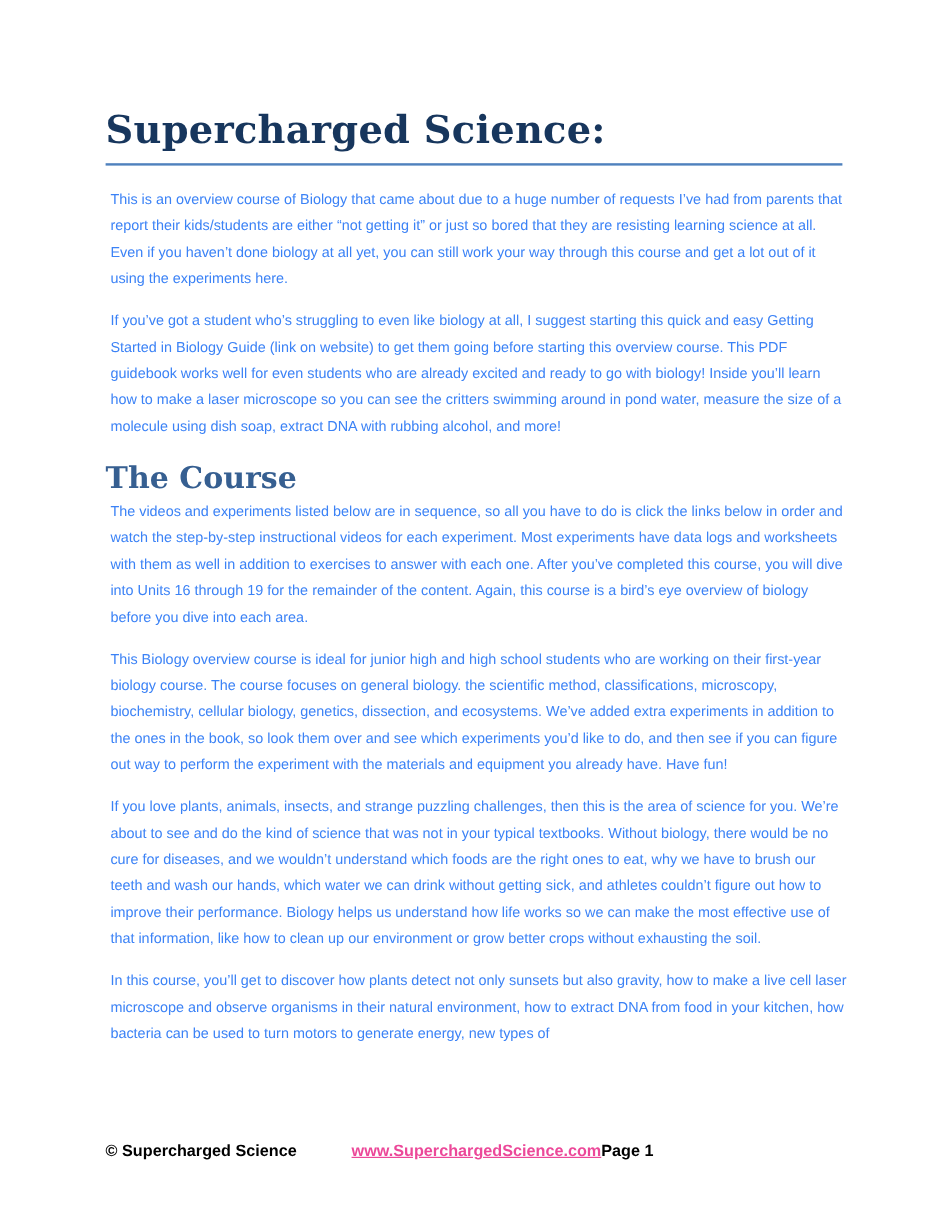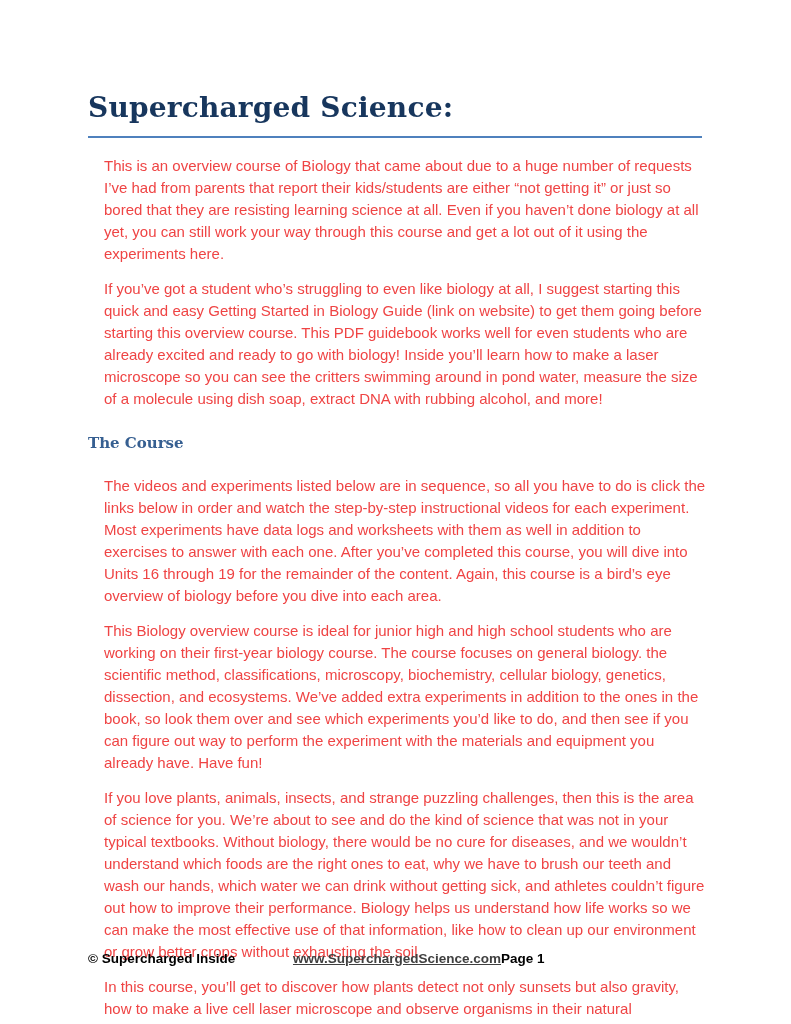--- a/index.html
+++ b/index.html
@@ -15,62 +15,62 @@
   .content {
     position: absolute;
     left: 88px;
     top: 86px;
     width: 618px;
   }
   .doc-title {
     margin: 0;
     font-family: "DejaVu Serif", serif;
     font-weight: 600;
-    font-size: 28px;
+    font-size: 32px;
     line-height: 44px;
     color: #17365D;
     letter-spacing: 0.2px;
   }
   .t-line { display: block; }
   .title-rule {
     border-bottom: 2px solid #4F81BD;
     margin: 6px 0 17px 0;
     width: 614px;
   }
   .body-p {
-    margin: 0 0 13px 16px;
-    font-size: 15px;
+    margin: 0 0 13px 4px;
+    font-size: 12px;
     line-height: 22px;
-    color: #ef4444;
+    color: #3b82f6;
     text-align: left;
   }
   .section-heading {
-    margin: 21px 0 20px 0;
+    margin: 21px 0 4px 0;
     font-family: "DejaVu Serif", serif;
     font-weight: 700;
-    font-size: 15px;
+    font-size: 25px;
     line-height: 24px;
     color: #365F91;
   }
   .footer {
     position: absolute;
     left: 88px;
     right: 85px;
     top: 951px;
     display: flex;
     align-items: baseline;
     font-size: 13.5px;
     font-weight: 700;
     color: #000000;
   }
   .footer-copyright { flex: 1; text-align: left; }
   .footer-link {
     flex: 1;
     text-align: left;
-    color: #404040;
+    color: #ec4899;
     text-decoration: underline;
     cursor: pointer;
   }
   .footer-page { flex: 1; }
 </style>
 </head>
 <body>
 
 <div class="page">
   <div class="content">
@@ -84,17 +84,17 @@
 
     <h2 class="section-heading">The Course</h2>
 
     <p class="body-p">The videos and experiments listed below are in sequence, so all you have to do is click the links below in order and watch the step-by-step instructional videos for each experiment. Most experiments have data logs and worksheets with them as well in addition to exercises to answer with each one. After you’ve completed this course, you will dive into Units 16 through 19 for the remainder of the content. Again, this course is a bird’s eye overview of biology before you dive into each area.</p>
     <p class="body-p">This Biology overview course is ideal for junior high and high school students who are working on their first-year biology course.  The course focuses on general biology. the scientific method, classifications, microscopy, biochemistry, cellular biology, genetics, dissection, and ecosystems. We’ve added extra experiments in addition to the ones in the book, so look them over and see which experiments you’d like to do, and then see if you can figure out way to perform the experiment with the materials and equipment you already have. Have fun!</p>
     <p class="body-p">If you love plants, animals, insects, and strange puzzling challenges, then this is the area of science for you. We’re about to see and do the kind of science that was not in your typical textbooks. Without biology, there would be no cure for diseases, and we wouldn’t understand which foods are the right ones to eat, why we have to brush our teeth and wash our hands, which water we can drink without getting sick, and athletes couldn’t figure out how to improve their performance. Biology helps us understand how life works so we can make the most effective use of that information, like how to clean up our environment or grow better crops without exhausting the soil.</p>
     <p class="body-p">In this course, you’ll get to discover how plants detect not only sunsets but also gravity, how to make a live cell laser microscope and observe organisms in their natural environment, how to extract DNA from food in your kitchen, how bacteria can be used to turn motors to generate energy, new types of</p>
   </div>
 
   <div class="footer">
-    <span class="footer-copyright">© Supercharged Inside</span>
+    <span class="footer-copyright">© Supercharged Science</span>
     <a class="footer-link">www.SuperchargedScience.com</a>
     <span class="footer-page">Page 1</span>
   </div>
 </div>
 
 </body></html>

